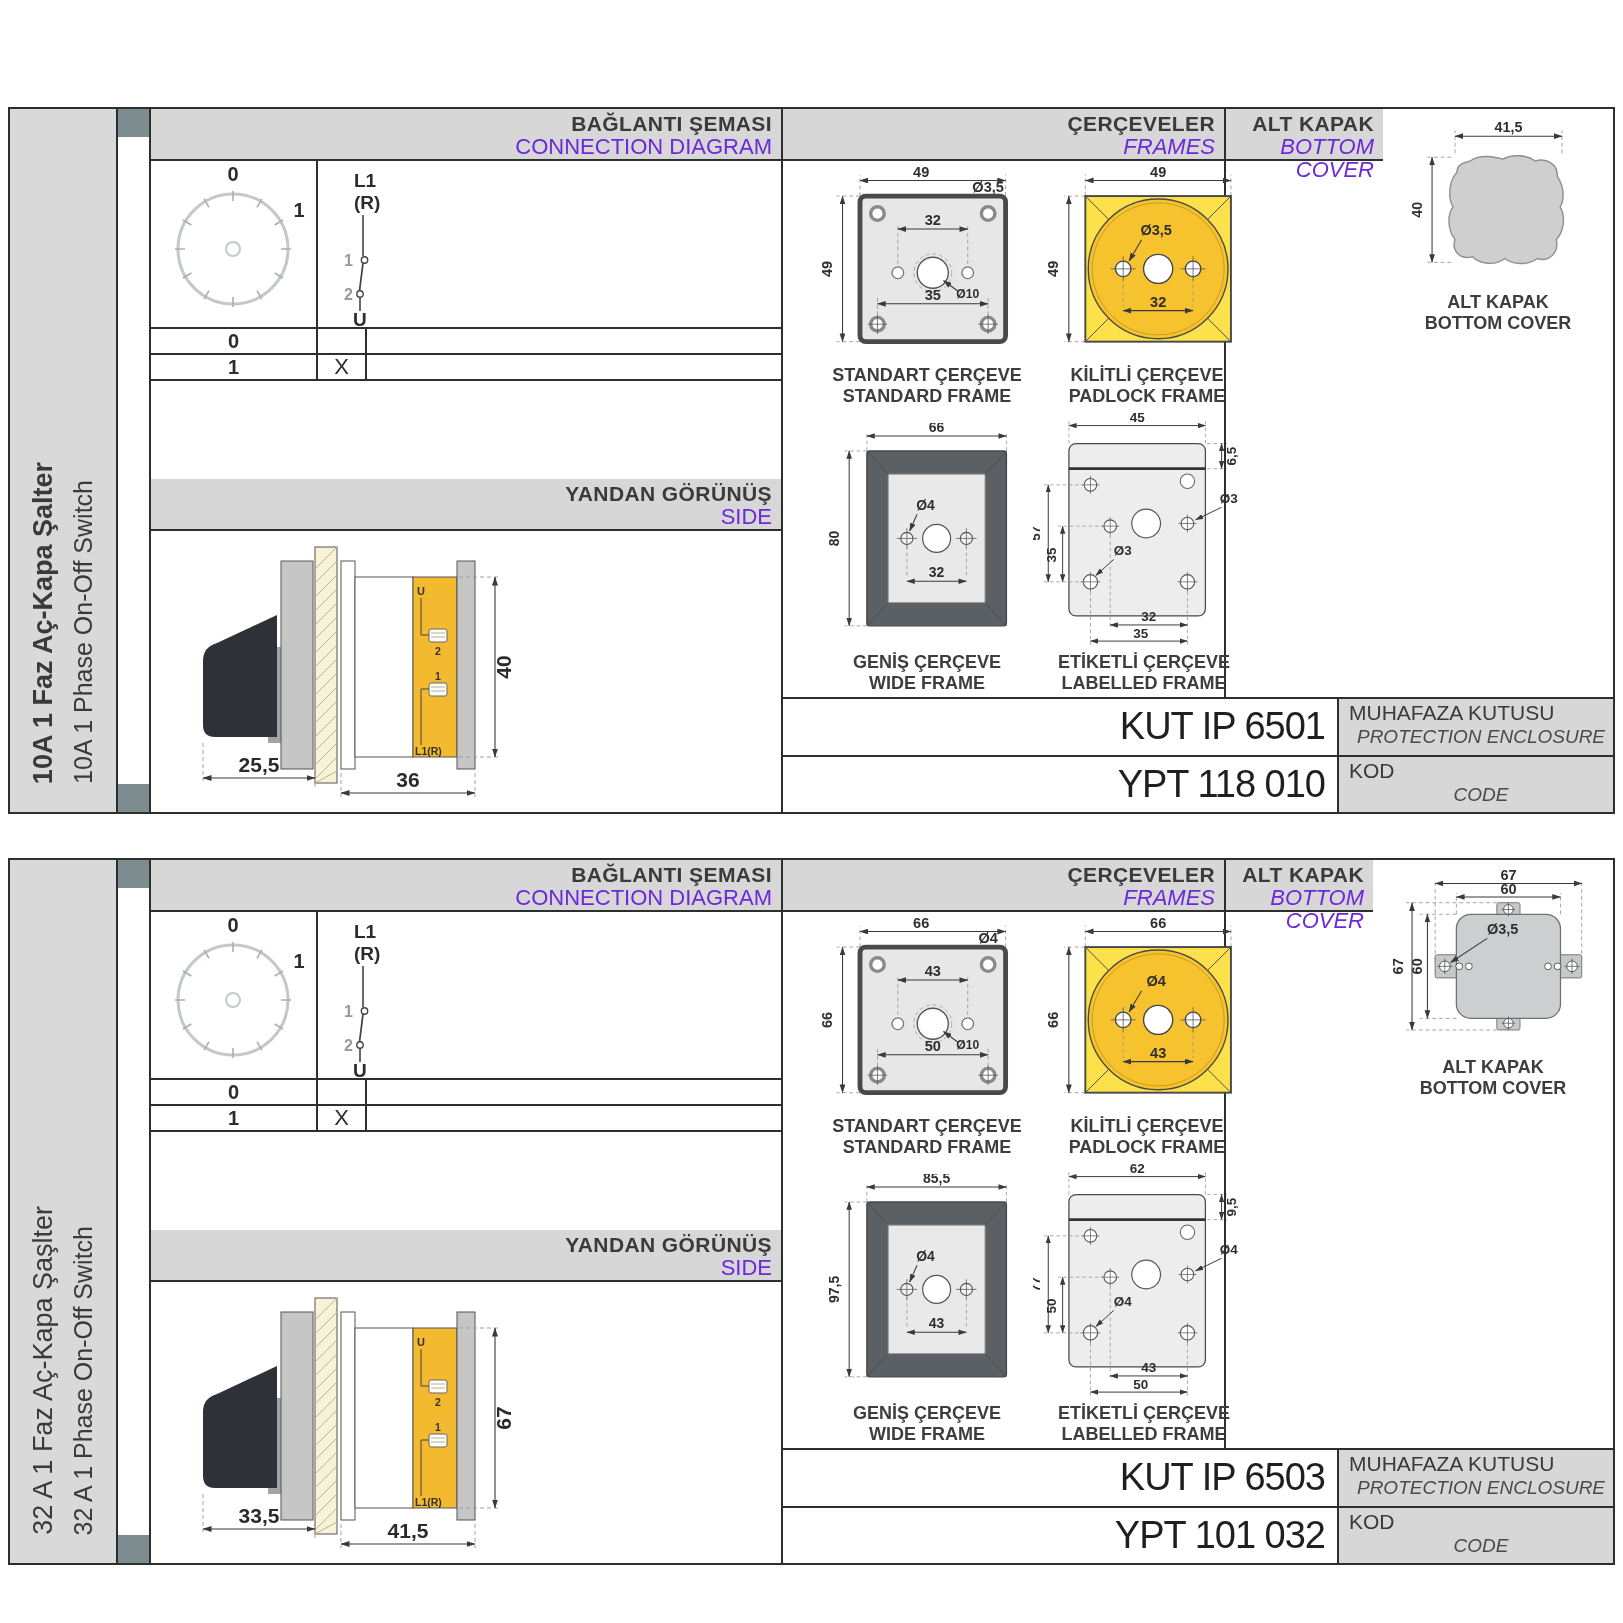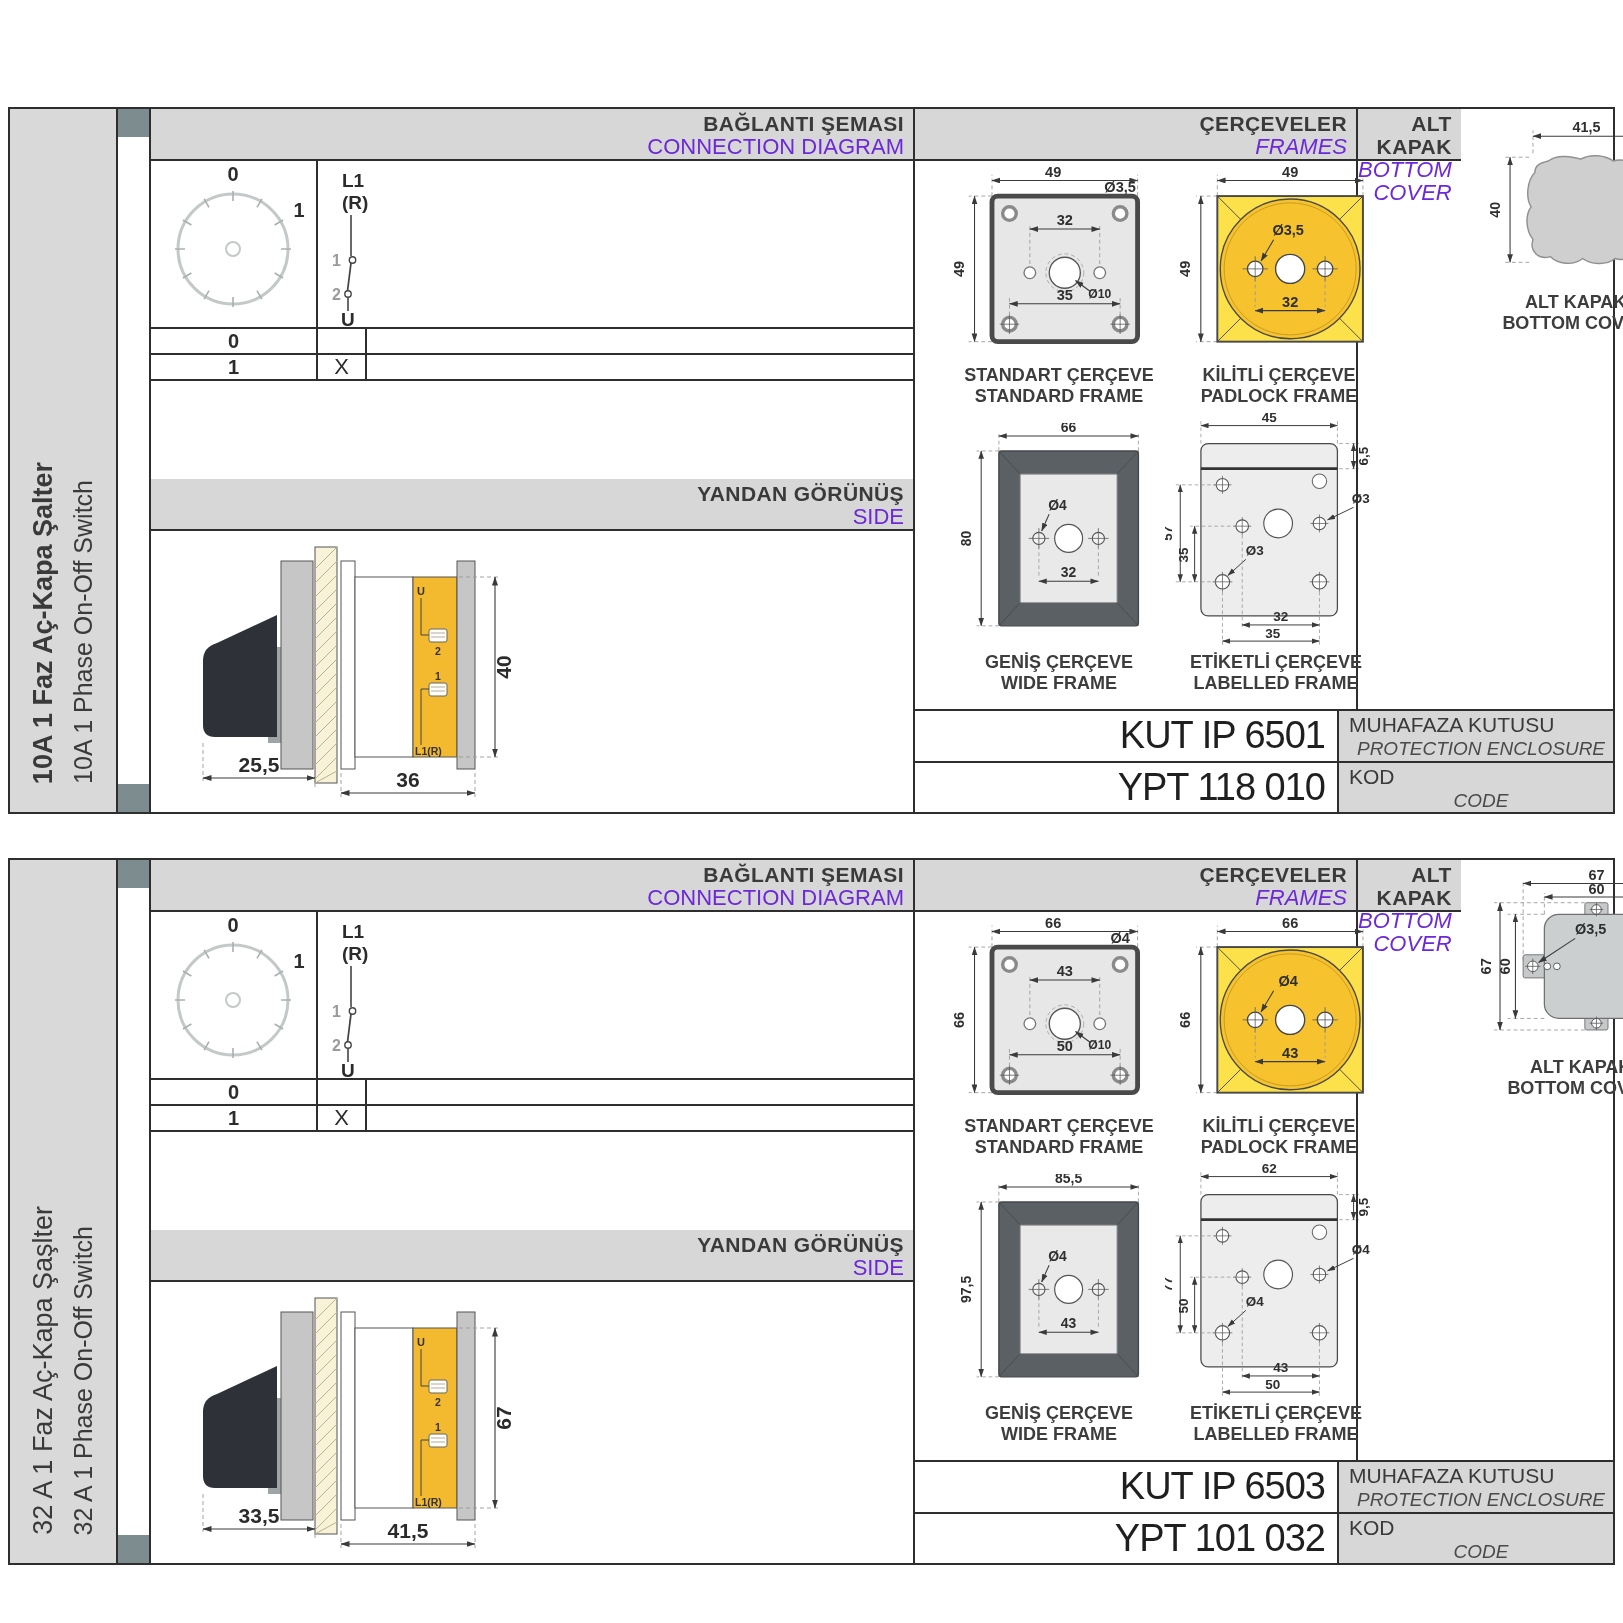--- a/index.html
+++ b/index.html
@@ -11,48 +11,48 @@
   .sidebar{width:108px;background:#d9d9d9;border-right:2px solid #2e2e2e;box-sizing:border-box;display:flex;justify-content:center;align-items:flex-end;gap:10px;padding-bottom:28px;}
   .vtext{writing-mode:vertical-rl;transform:rotate(180deg);white-space:nowrap;color:#3a3a3a;}
   .vtext.tr{font-size:27px;font-weight:bold;}
   .vtext.en{font-size:25px;font-weight:normal;}
   .s2 .vtext.tr{font-weight:normal;}
   .tabstrip{width:33px;background:#fff;border-right:2px solid #2e2e2e;box-sizing:border-box;position:relative;}
   .tab{position:absolute;left:0;width:100%;height:28px;background:#7d8d8f;}
   .tab.top{top:0;} .tab.bot{bottom:0;}
 
   .content{flex:1;display:flex;min-width:0;}
-  .leftcol{width:764px;border-right:2px solid #2e2e2e;box-sizing:border-box;display:flex;flex-direction:column;}
+  .leftcol{width:632px;border-right:2px solid #2e2e2e;box-sizing:border-box;display:flex;flex-direction:column;}
   .rightcol{flex:1;display:flex;flex-direction:column;min-width:0;}
 
   .band{height:52px;background:#d7d7d7;border-bottom:2px solid #2e2e2e;box-sizing:border-box;text-align:right;padding:3px 9px 0 0;line-height:23px;}
   .band .t1{font-size:21px;font-weight:bold;color:#3a3a3a;letter-spacing:.4px;display:block;}
   .band .t2{font-size:22px;color:#6d28d9;display:block;}
   .band .t2.it{font-style:italic;}
 
   .diagramrow{height:168px;display:flex;border-bottom:2px solid #2e2e2e;box-sizing:border-box;}
   .dialcell{width:167px;border-right:2px solid #2e2e2e;box-sizing:border-box;}
-  .switchcell{flex:1;}
+  .switchcell{flex:1;padding-left:12px;}
   .posrow{height:26px;display:flex;border-bottom:2px solid #2e2e2e;box-sizing:border-box;}
   .posrow .c1{width:167px;border-right:2px solid #2e2e2e;box-sizing:border-box;text-align:center;font-size:20px;font-weight:bold;color:#2c2c2c;line-height:24px;}
   .posrow .c2{width:49px;border-right:2px solid #2e2e2e;box-sizing:border-box;text-align:center;font-size:22px;color:#2c2c2c;line-height:23px;}
   .posrow .c3{flex:1;}
   .gapw{height:98px;}
   .band.yan{border-top:0;padding-left:48px;}
   .sidearea{flex:1;position:relative;}
 
   .rctop{flex:1;display:flex;min-height:0;}
   .framescol{width:443px;border-right:2px solid #2e2e2e;box-sizing:border-box;display:flex;flex-direction:column;}
   .covercol{flex:1;display:flex;flex-direction:row;min-width:0;}
   .framesgrid{flex:1;position:relative;}
   .fig{position:absolute;text-align:center;margin-left:34px;}
   .caption{font-size:18px;font-weight:bold;color:#3d3d3d;line-height:21px;margin-top:1px;}
   .coverarea{flex:1;position:relative;text-align:center;}
 
-  .codes{height:103px;border-top:2px solid #2e2e2e;box-sizing:border-box;display:flex;flex-direction:column;}
+  .codes{height:115px;border-top:2px solid #2e2e2e;box-sizing:border-box;display:flex;flex-direction:column;}
   .coderow{flex:1;display:flex;min-height:0;}
   .coderow + .coderow{border-top:2px solid #2e2e2e;}
   .codeval{flex:1;display:flex;align-items:center;justify-content:flex-end;padding-right:12px;font-size:38px;letter-spacing:-1px;color:#1f1f1f;font-weight:500;}
   .codelabel{width:276px;background:#d7d7d7;border-left:2px solid #2e2e2e;box-sizing:border-box;padding:2px 0 0 10px;line-height:24px;}
   .codelabel .t1{display:block;font-size:21px;font-weight:normal;color:#3a3a3a;}
   .codelabel .t2{display:block;font-size:19px;font-style:italic;color:#4a4a4a;text-align:center;}
 
   svg{display:block;}
   svg text{font-family:"Liberation Sans",sans-serif;}
   .dim{stroke:#3a3a3a;stroke-width:1.1;fill:none;}

